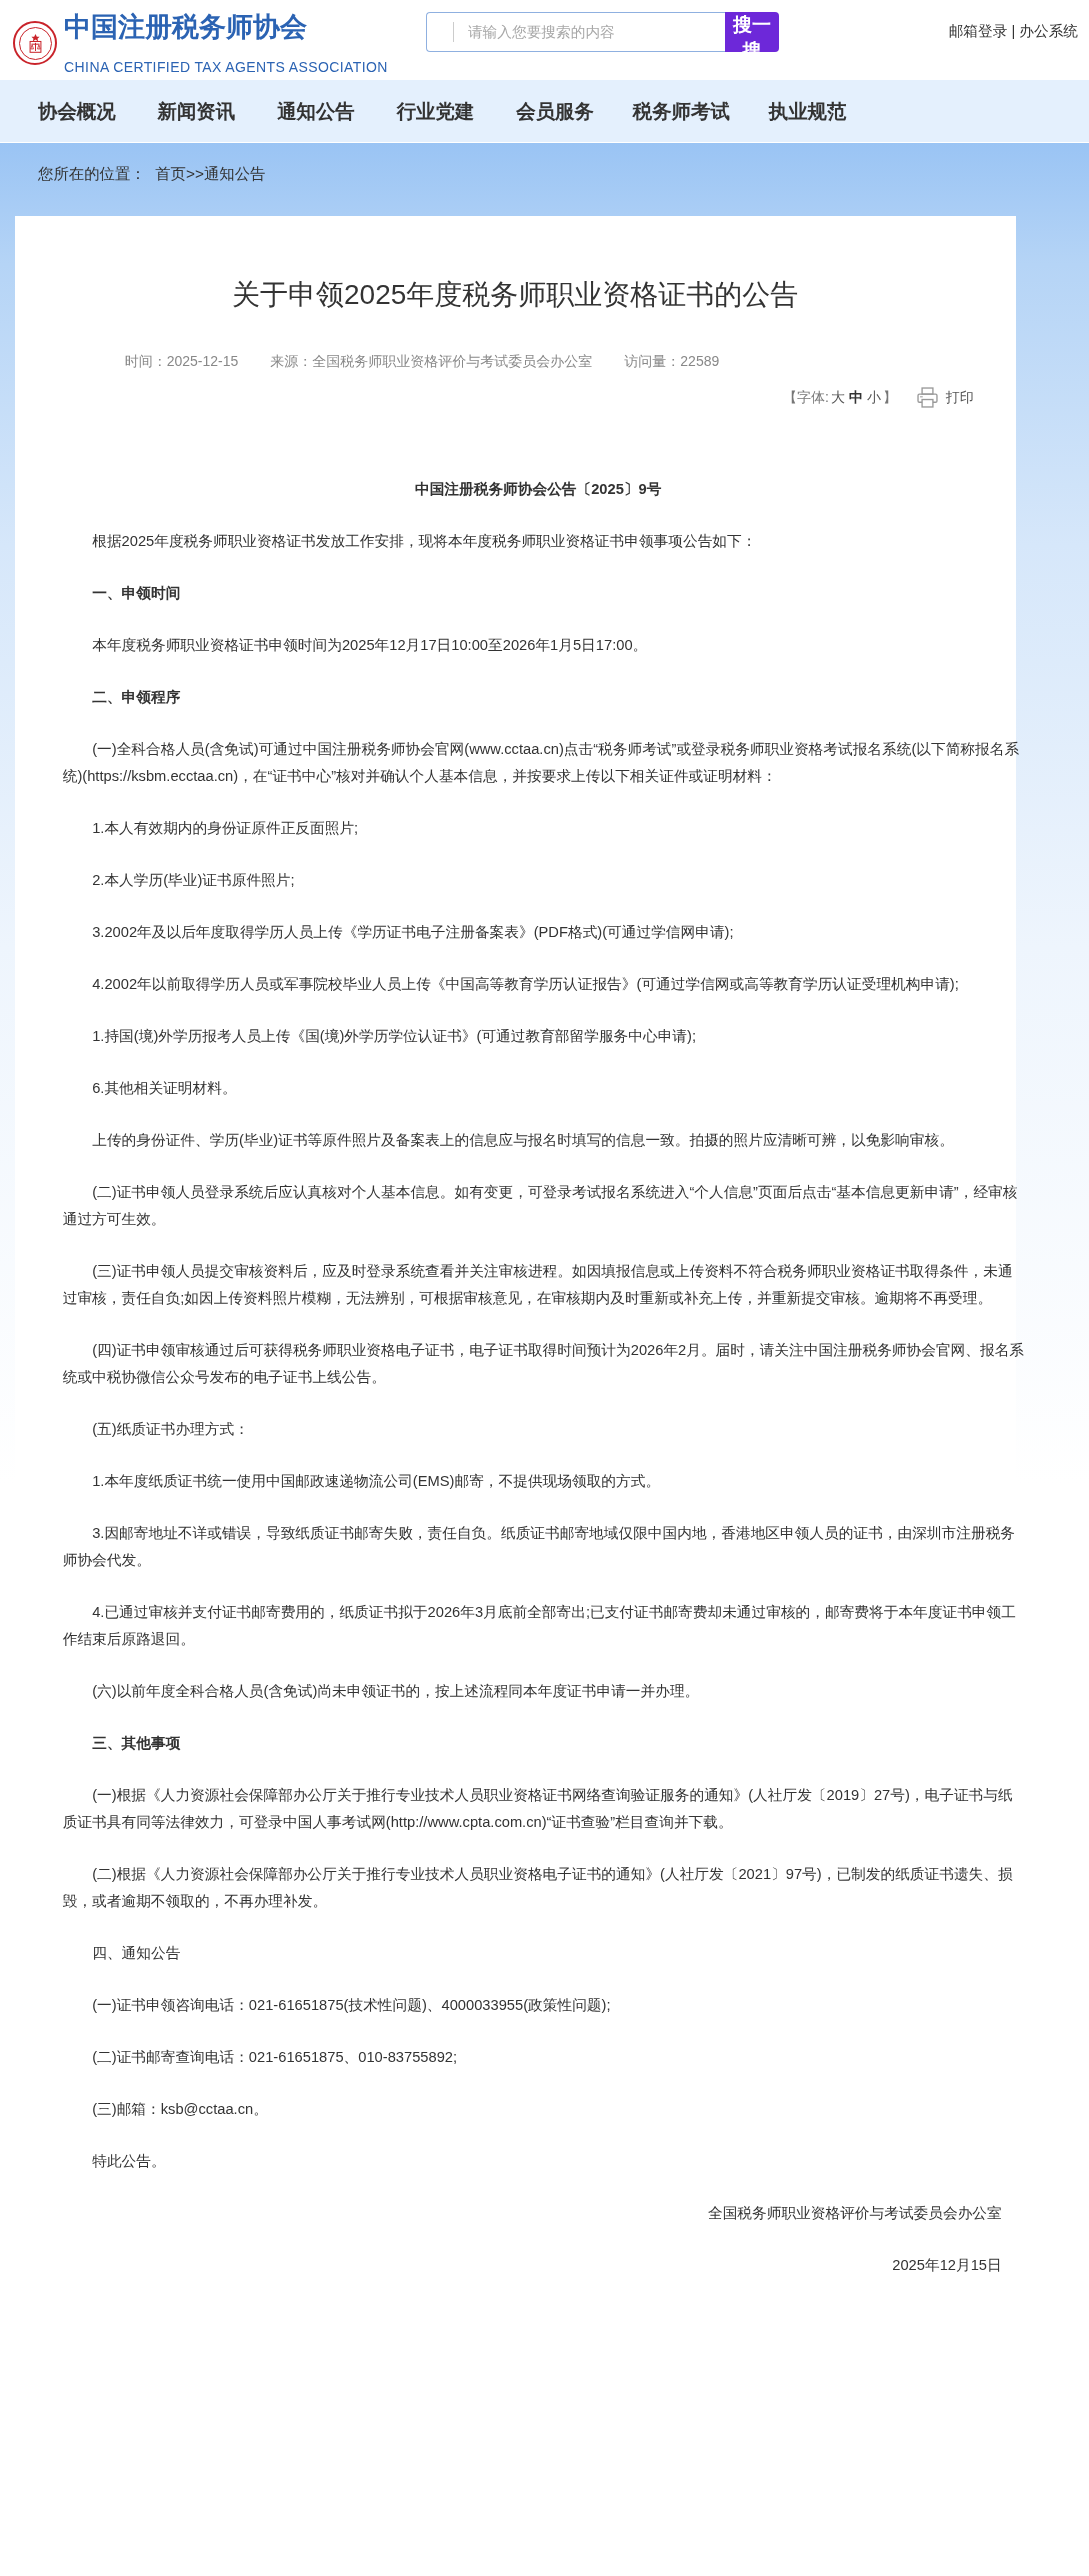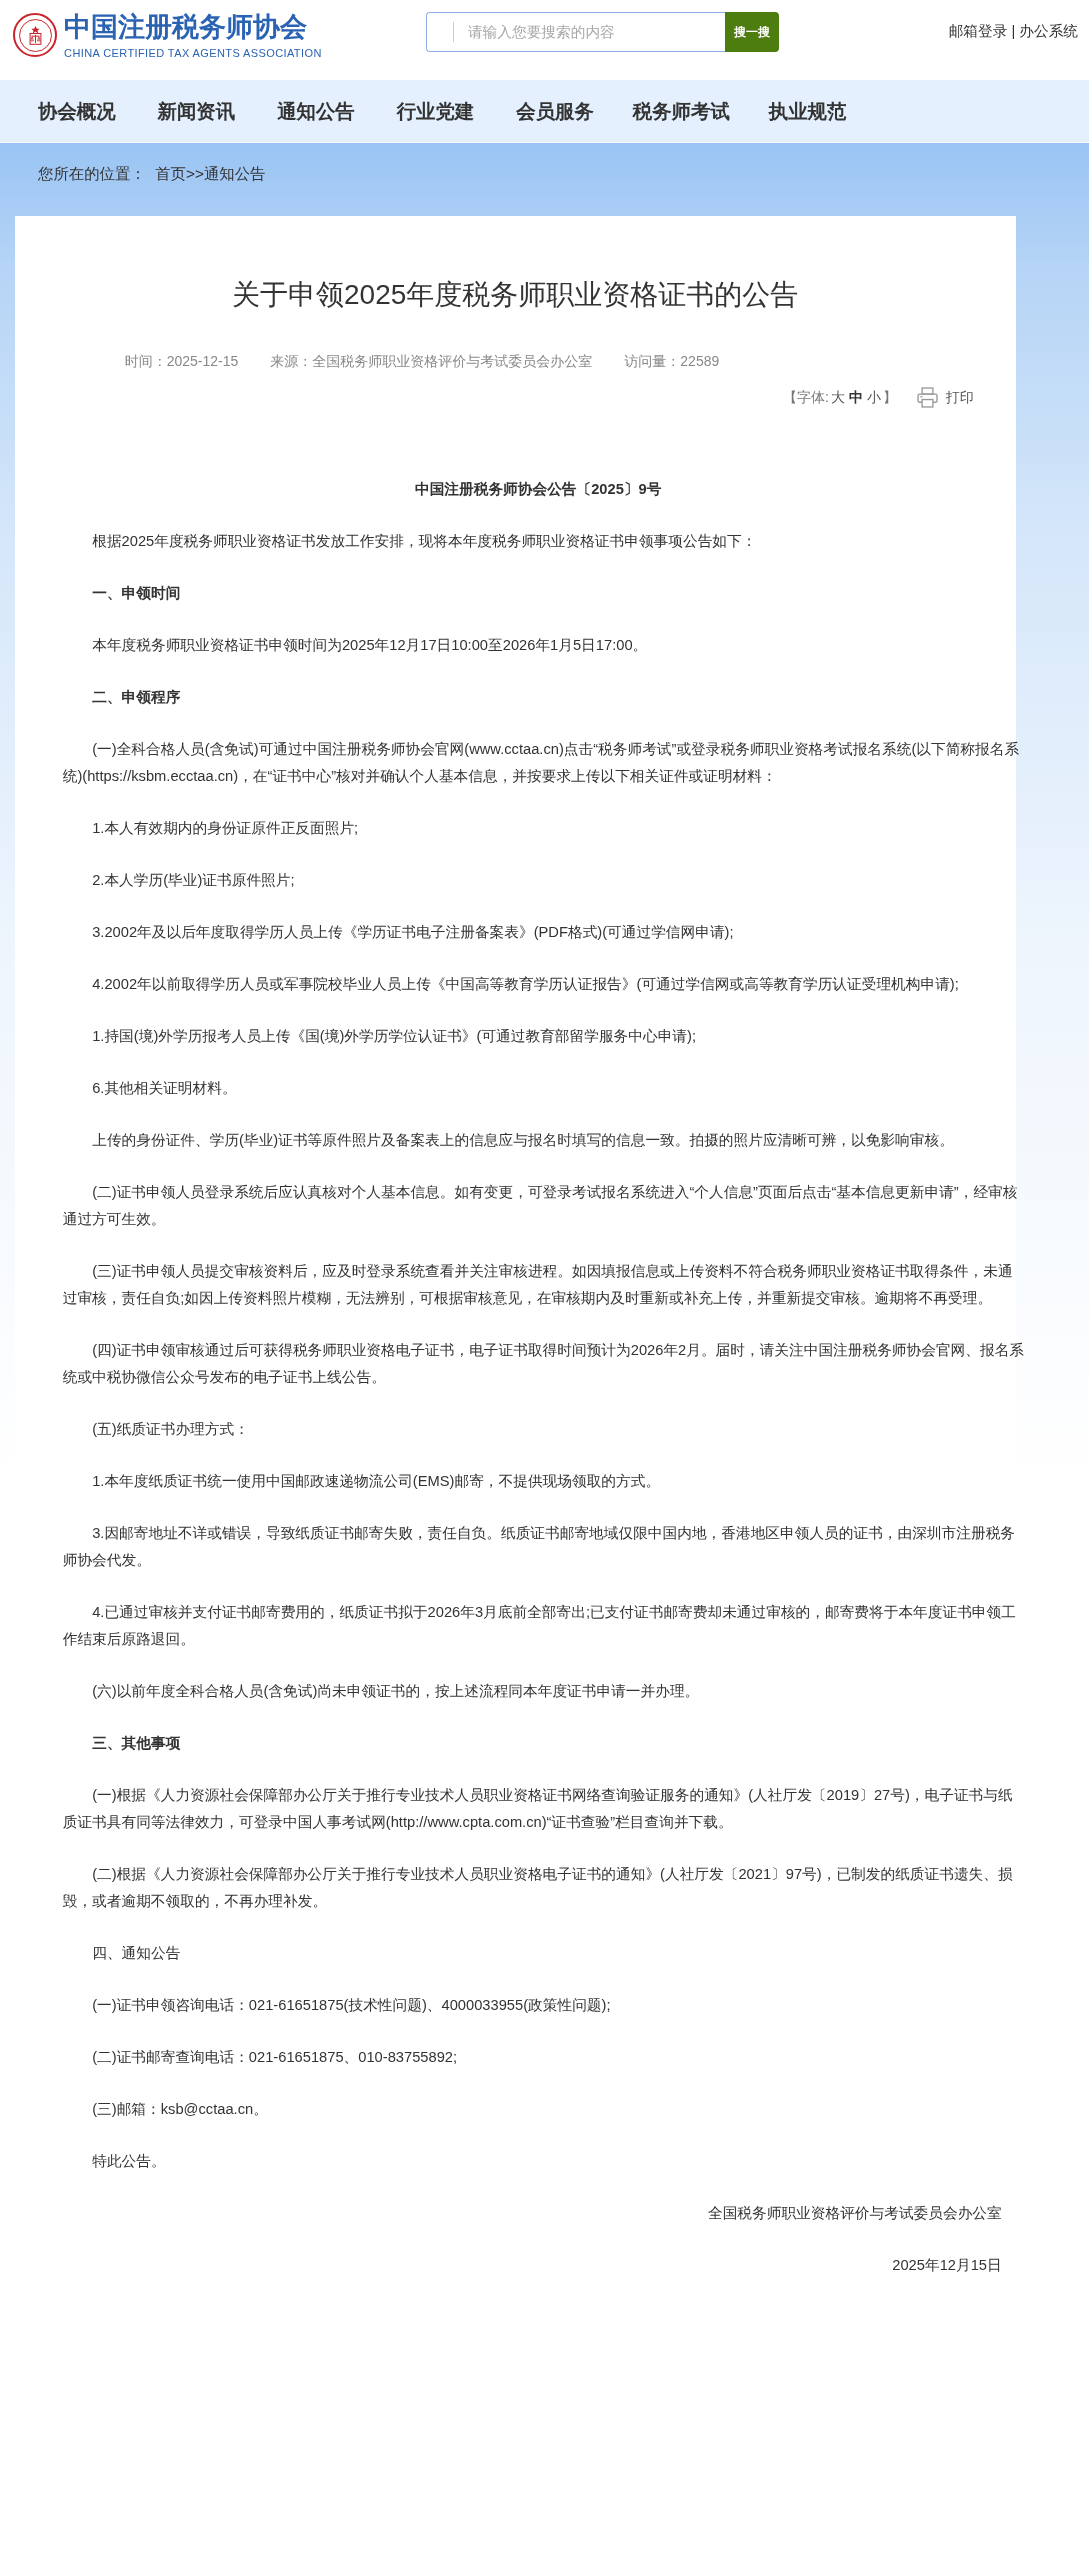--- a/index.html
+++ b/index.html
@@ -33,21 +33,21 @@
       border: 0.7px solid #c9232a;
     }
     .seal svg { width: 23px; height: 23px; }
     .logo-text { margin-left: 6.7px; }
     .logo-cn {
       font-size: 27px; color: #2b63b3; letter-spacing: 0px;
       font-family: "DejaVu Serif", "Liberation Serif", serif; line-height: 29.5px;
       font-weight: bold;
     }
     .logo-en {
-      font-size: 11px; color: #2b63b3; letter-spacing: 0.4px; margin-top: 5px;
+      font-size: 14px; color: #2b63b3; letter-spacing: 0.4px; margin-top: 17px;
       font-family: "Liberation Sans", sans-serif;
     }
     .search {
       position: absolute; left: 426px; top: 12px;
       width: 353px; height: 40px;
       display: flex;
     }
     .search-box {
       flex: 1; height: 40px; border: 1.3px solid #8fb0e0; border-right: none;
       border-radius: 4px 0 0 4px; background: #fff; position: relative;
@@ -56,22 +56,22 @@
     .search-box .divider {
       width: 0.7px; height: 20px; background: #ccc; margin-left: 25.5px;
     }
     .search-box input {
       border: none; outline: none; font-size: 14.7px; color: #999;
       margin-left: 14.7px; width: 241px; background: transparent;
       font-family: "Liberation Sans", sans-serif;
     }
     .search-box input::placeholder { color: #a8a8a8; }
     .search-btn {
-      width: 54px; height: 40px; background: #4d7c0f; color: #fff;
-      border: none; border-radius: 0 4px 4px 0; font-size: 12px; font-weight: bold;
+      width: 54px; height: 40px; background: #6d28d9; color: #fff;
+      border: none; border-radius: 0 4px 4px 0; font-size: 19px; font-weight: bold;
       font-family: "Liberation Sans", sans-serif;
     }
     .top-links {
       position: absolute; right: 12px; top: 22px;
       font-size: 14.7px; color: #333;
     }
     .top-links a { color: #333; text-decoration: none; text-align: center; }
     .top-links .sep { margin: 0 4px; }
 
     

